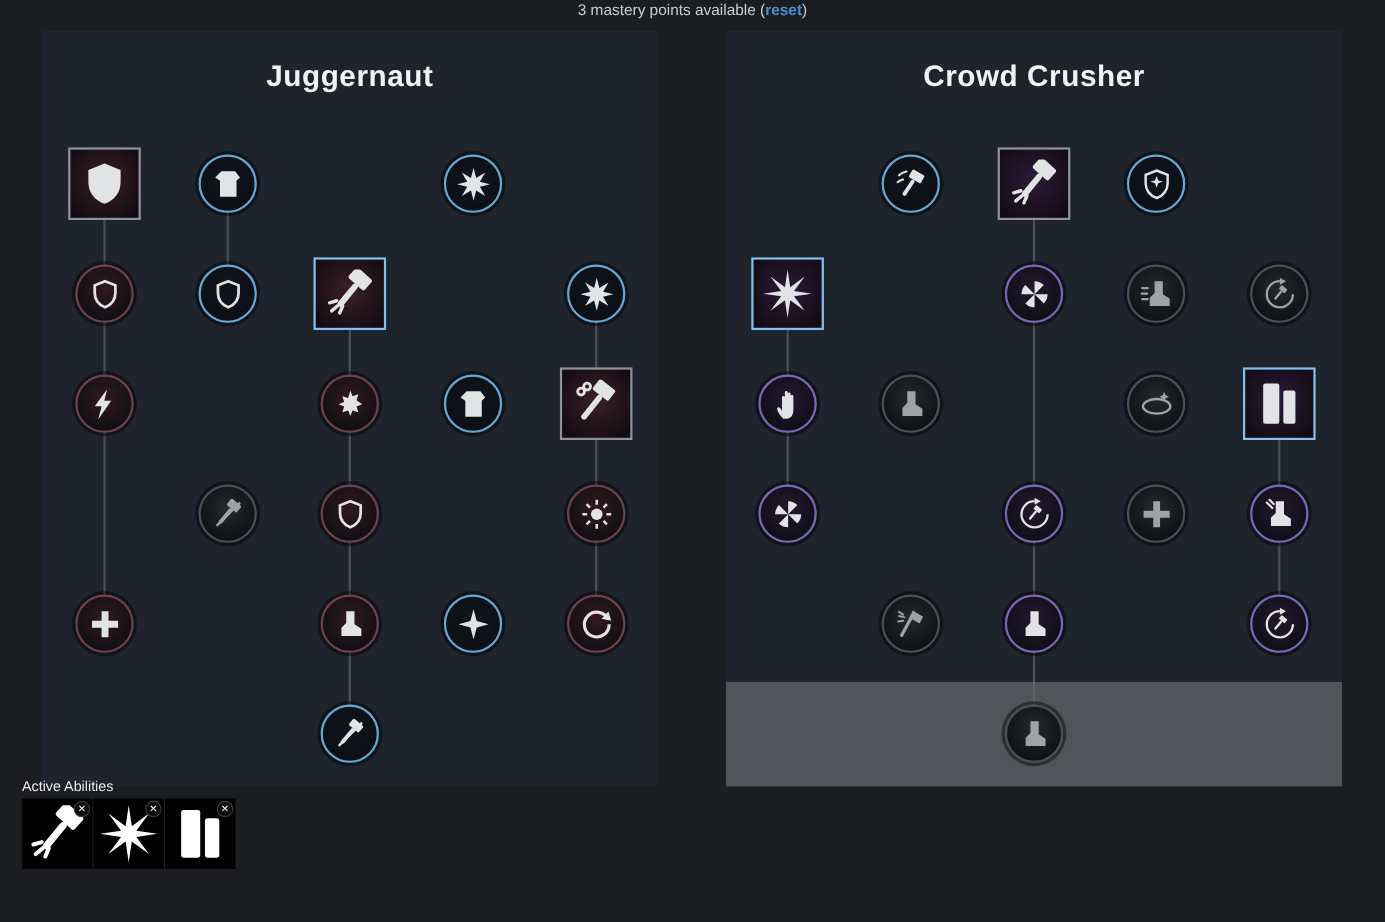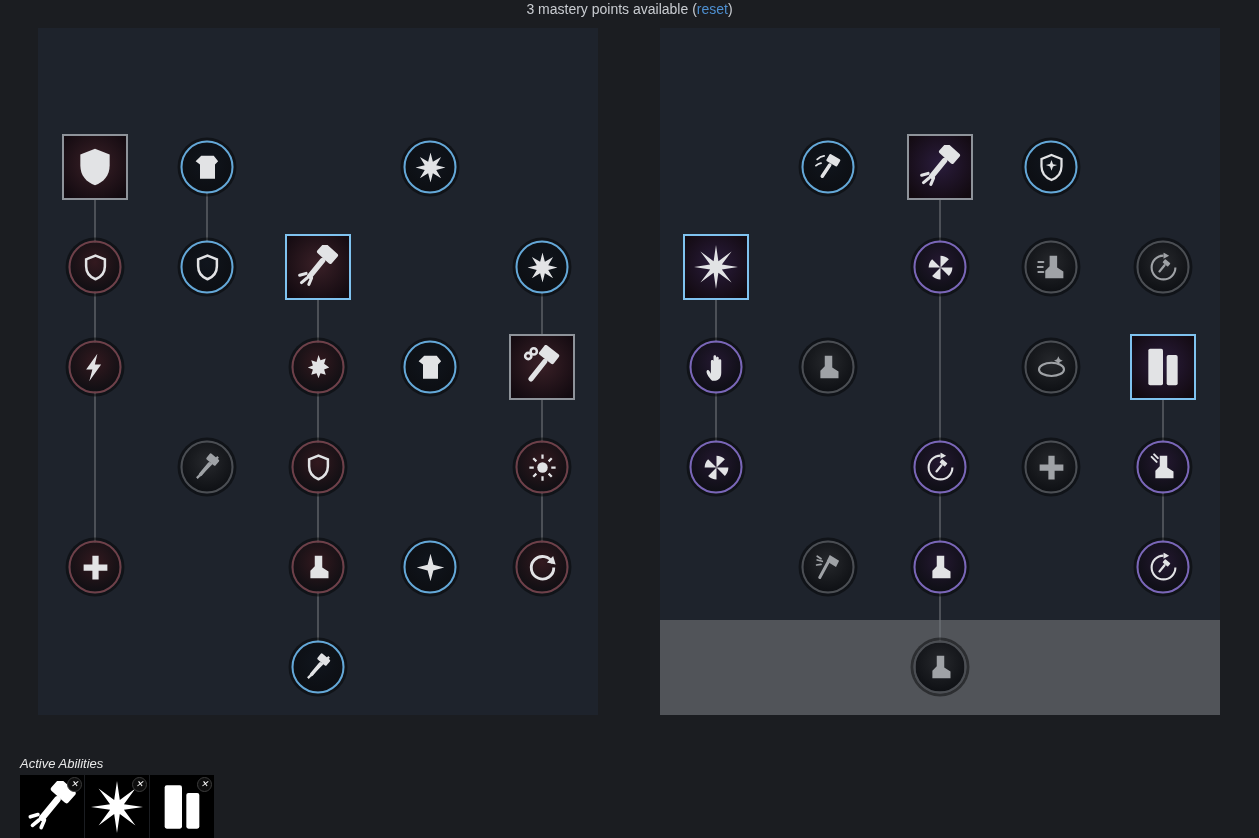--- a/index.html
+++ b/index.html
@@ -28,42 +28,43 @@
     display: flex; align-items: center; justify-content: center;
     color: #e2e3e5; cursor: pointer;
   }
   .node.circle {
     width: 53px; height: 53px; border-radius: 50%;
     border: 2px solid; box-shadow: 0 0 0 3px rgba(0,0,0,.45);
   }
   .node.square { width: 66px; height: 66px; border: 2px solid; }
   .node.dark { color: #9fa2a6; }
   .locked-strip { position: absolute; left: 0; bottom: 0; width: 100%; height: 95px; z-index: 0; }
-  .active-abilities { position: absolute; left: 20px; top: 756px; font-style: italic; }
+  .active-abilities { position: absolute; left: 20px; top: 707px; }
   .aa-label { font-size: 13px; color: #e8e8e8; margin-bottom: 4px; }
   .aa-row { display: flex; gap: 1px; }
   .aa-item {
     position: relative; width: 64px; height: 64px; background: #000;
     display: flex; align-items: center; justify-content: center; color: #fff; cursor: pointer;
   }
   .aa-remove {
     position: absolute; top: 2px; right: 2px; width: 15px; height: 15px;
     border-radius: 50%; background: #0d0d0d; border: 1px solid #3c3c3c;
     color: #fff; font-size: 9px; line-height: 13px; text-align: center; cursor: pointer;
   }
 </style>
 </head>
 <body style="background: rgb(27, 29, 33);">
 
 <div class="header">
   <span>3 mastery points available</span>
-  <span>(</span><a class="reset-link" style="color: rgb(78, 143, 208);">reset</a><span>)</span>
+  <span>(</span><a class="reset-link" style="color: rgb(78, 143, 208); font-weight: bold;">reset</a><span>)</span>
 </div>
 
 <div class="panel left" style="background: rgb(30, 35, 44);">
+  <div class="panel-title">Juggernaut</div>
   <div class="field">
       <div class="link" style="left: 56px; top: 139px; height: 100px; background: rgb(115, 118, 123);"></div>
       <div class="link" style="left: 56px; top: 239px; height: 100px; background: rgb(115, 118, 123);"></div>
       <div class="link" style="left: 56px; top: 339px; height: 200px; background: rgb(115, 118, 123);"></div>
       <div class="link" style="left: 168px; top: 139px; height: 100px; background: rgb(115, 118, 123);"></div>
       <div class="link" style="left: 279px; top: 239px; height: 100px; background: rgb(115, 118, 123);"></div>
       <div class="link" style="left: 279px; top: 339px; height: 100px; background: rgb(115, 118, 123);"></div>
       <div class="link" style="left: 279px; top: 439px; height: 100px; background: rgb(115, 118, 123);"></div>
       <div class="link" style="left: 279px; top: 539px; height: 100px; background: rgb(115, 118, 123);"></div>
       <div class="link" style="left: 503px; top: 239px; height: 100px; background: rgb(115, 118, 123);"></div>
@@ -183,20 +184,21 @@
             <path d="M13.5 9L6.5 17.5" stroke="currentColor" stroke-width="2.8" fill="none" stroke-linecap="round"></path>
             <path d="M3.5 20.5L20.5 3.5" stroke="currentColor" stroke-width="1.8" fill="none"></path>
           </g>
         </svg>
       </div>
     </div>
 </div>
 
 <div class="panel right" style="background: rgb(30, 35, 44);">
   <div class="locked-strip" style="background: rgb(81, 84, 89);"></div>
+  <div class="panel-title">Crowd Crusher</div>
   <div class="field">
       <div class="link" style="left: 55px; top: 239px; height: 100px; background: rgb(115, 118, 123);"></div>
       <div class="link" style="left: 55px; top: 339px; height: 100px; background: rgb(115, 118, 123);"></div>
       <div class="link" style="left: 279px; top: 139px; height: 100px; background: rgb(115, 118, 123);"></div>
       <div class="link" style="left: 279px; top: 239px; height: 200px; background: rgb(115, 118, 123);"></div>
       <div class="link" style="left: 279px; top: 439px; height: 100px; background: rgb(115, 118, 123);"></div>
       <div class="link" style="left: 279px; top: 539px; height: 100px; background: rgb(115, 118, 123);"></div>
       <div class="link" style="left: 502px; top: 339px; height: 100px; background: rgb(115, 118, 123);"></div>
       <div class="link" style="left: 502px; top: 439px; height: 100px; background: rgb(115, 118, 123);"></div>
       <div class="node circle blue" style="left: 168px; top: 139px; border-color: rgb(100, 168, 216); background: radial-gradient(circle at 50% 40%, rgb(16, 21, 29) 0%, rgb(12, 14, 18) 85%);">

